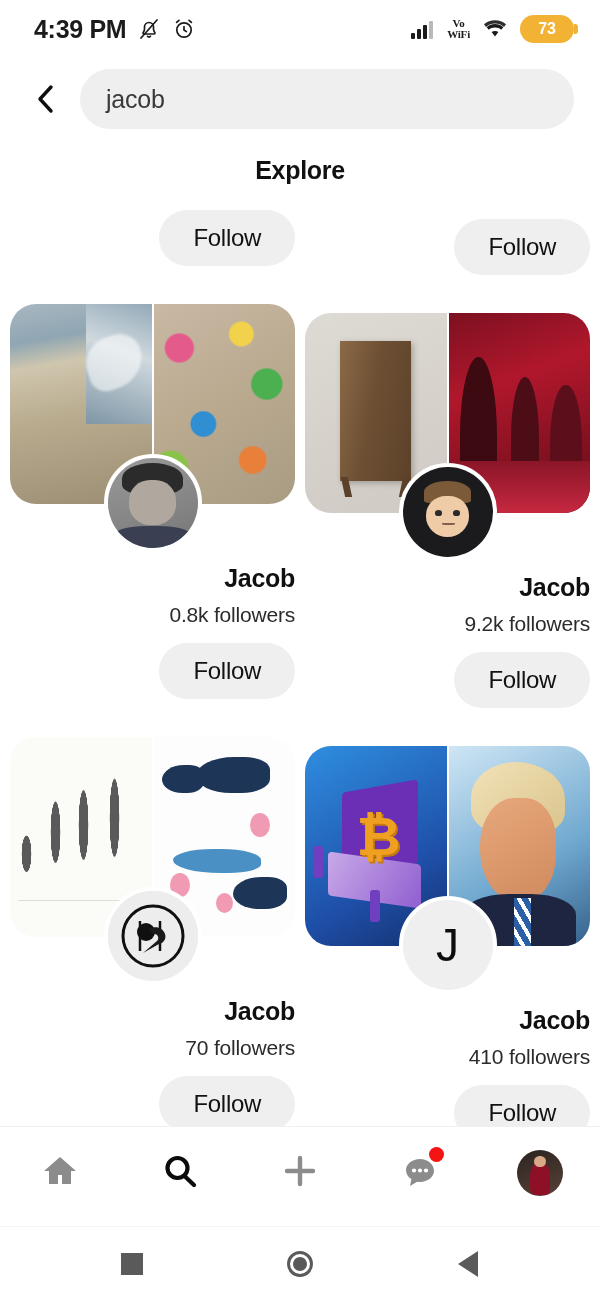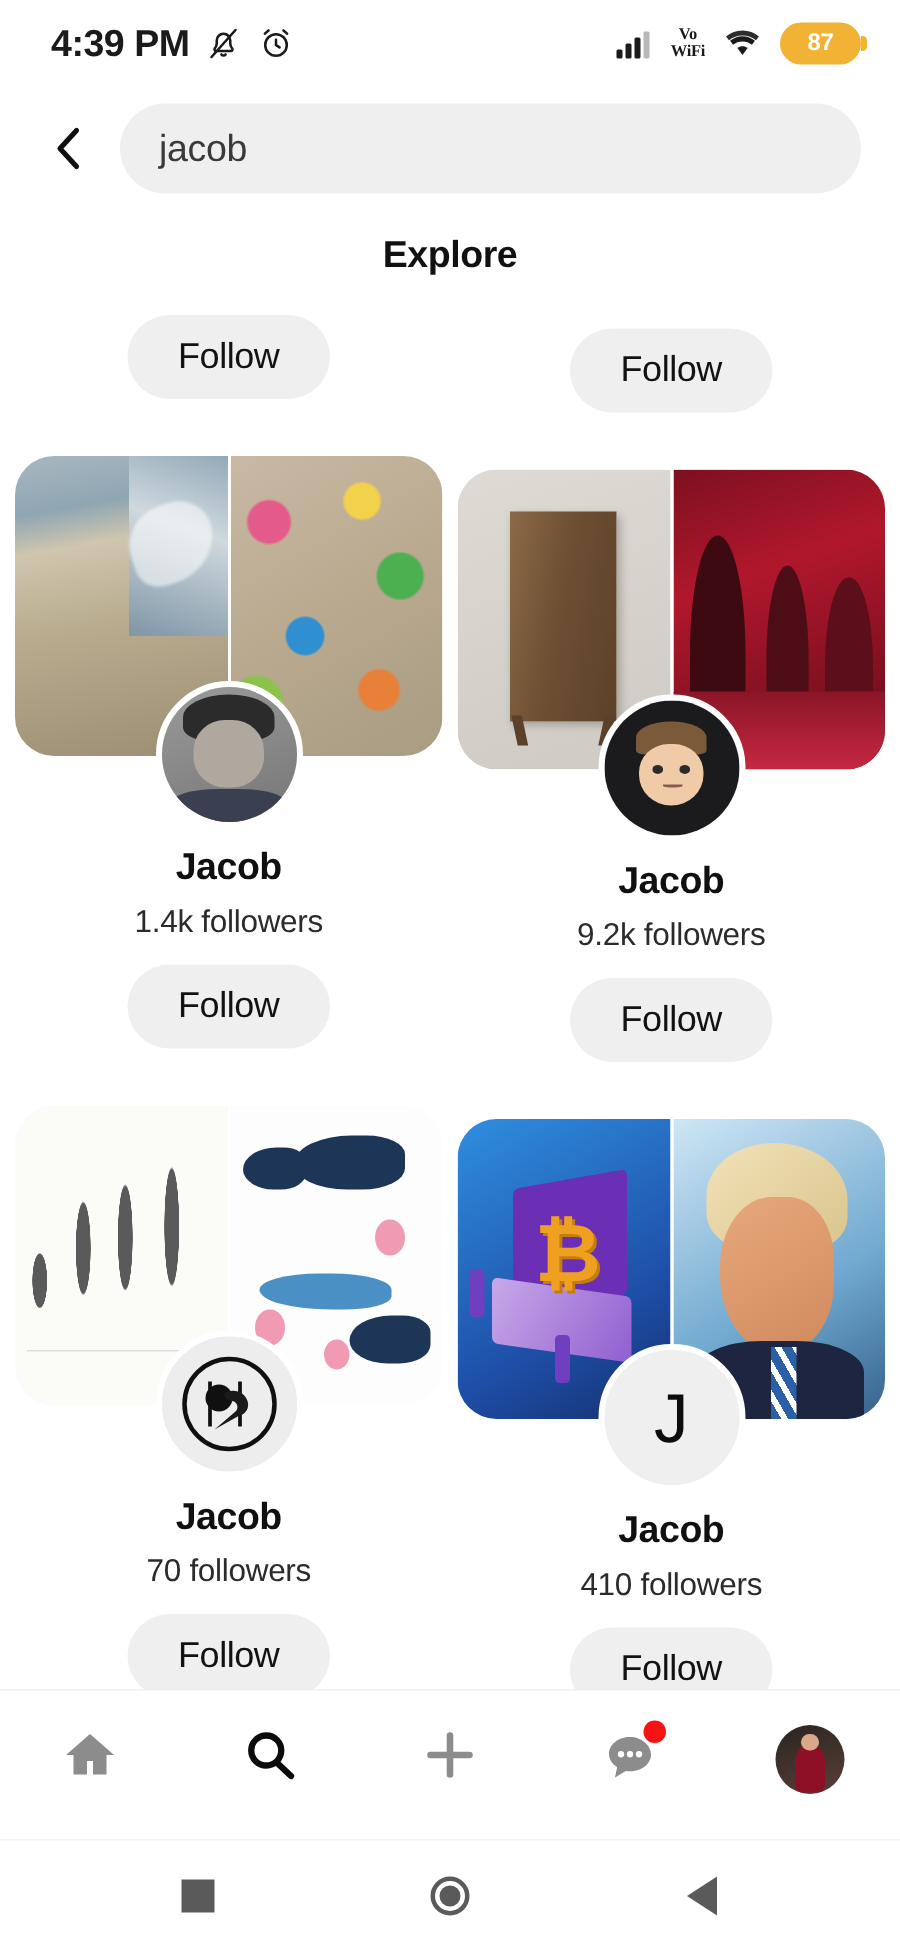--- a/index.html
+++ b/index.html
@@ -64,21 +64,21 @@
     padding: 12px 18px; border-radius: 30px; cursor: pointer; white-space: nowrap;
   }
   .tab.active { background: #131313; color: #ffffff; padding: 12px 24px; }
 
   
   .grid { position: absolute; top: 198px; left: 0; width: 600px; }
   .col-wrap { display: flex; padding: 0 10px; gap: 10px; }
   .col { flex: 1; display: flex; flex-direction: column; }
   .col.right { padding-top: 9px; }
 
-  .profile-card { display: flex; flex-direction: column; align-items: center; }
+  .profile-card { display: flex; flex-direction: column; align-items: flex-end; }
   .card-top-pad { height: 12px; }
 
   .cover {
     position: relative; width: 100%; height: 200px;
     border-radius: 26px; overflow: visible;
   }
   .cover-imgs {
     display: flex; width: 100%; height: 200px; border-radius: 26px; overflow: hidden;
     gap: 2px; background: #fff;
   }
@@ -267,21 +267,21 @@
         <span>WiFi</span>
       </span>
       <span>
         <svg class="icon-svg" width="28" height="22" viewBox="0 0 28 22" fill="#1b1b1b">
           <path d="M14 18.6 17.4 14c-1.9-1.5-4.9-1.5-6.8 0z"></path>
           <path d="M14 9.6c2.4 0 4.6.8 6.3 2.2l2-2.6C20 7.2 17.1 6.1 14 6.1S8 7.2 5.7 9.2l2 2.6c1.7-1.4 3.9-2.2 6.3-2.2z"></path>
           <path d="M14 2.3c4.2 0 8 1.5 11 4l-2 2.6C20.5 6.8 17.4 5.6 14 5.6S7.5 6.8 5 8.9L3 6.3c3-2.5 6.8-4 11-4z" opacity=".92"></path>
         </svg>
       </span>
       <span class="battery-pill">
-        <span class="battery-text">87</span>
+        <span class="battery-text">73</span>
       </span>
     </div>
   </div>
 
   <div class="search-row">
     <div class="back-btn">
       <span>
         <svg class="icon-svg" width="26" height="34" viewBox="0 0 26 34" fill="none" stroke="#0f0f0f" stroke-width="3.4" stroke-linecap="round" stroke-linejoin="round">
           <path d="M18 5 7 17l11 12"></path>
         </svg>
@@ -322,21 +322,21 @@
             </div>
             <div class="avatar">
               <div class="av-portrait">
                 <div class="p-hair"></div>
                   <div class="p-face"></div>
                   <div class="p-body"></div>
               </div>
             </div>
           </div>
           <div class="name">Jacob</div>
-          <div class="followers">1.4k followers</div>
+          <div class="followers">0.8k followers</div>
           <button class="follow-btn">Follow</button>
         </div>
         <div class="spacer-row"></div>
 
         <div class="profile-card">
           <div class="cover">
             <div class="cover-imgs">
               <div class="cover-half">
                 <div class="art art-trees">
                   <div class="tree" style="left:6%;height:26%;"></div>

